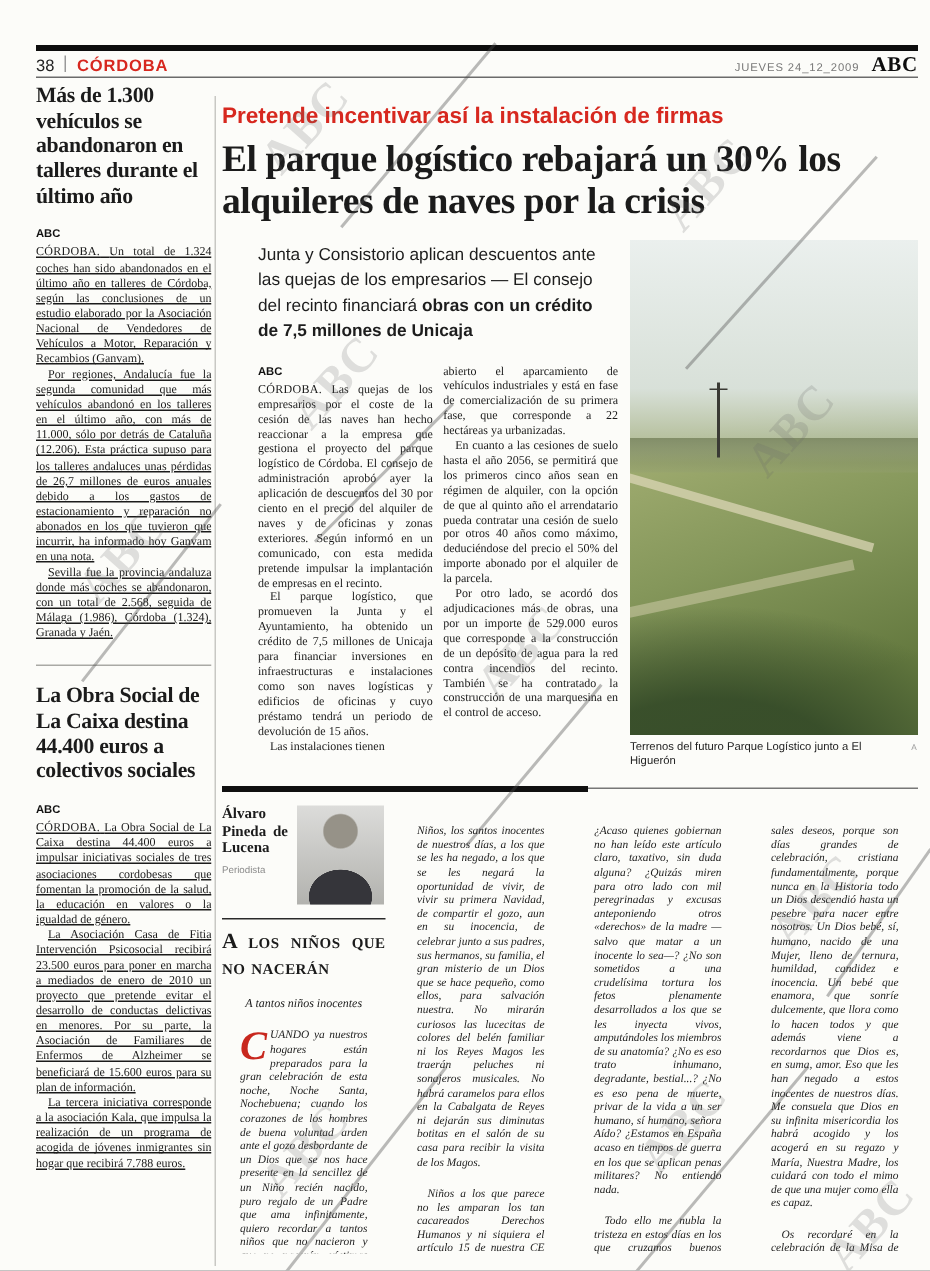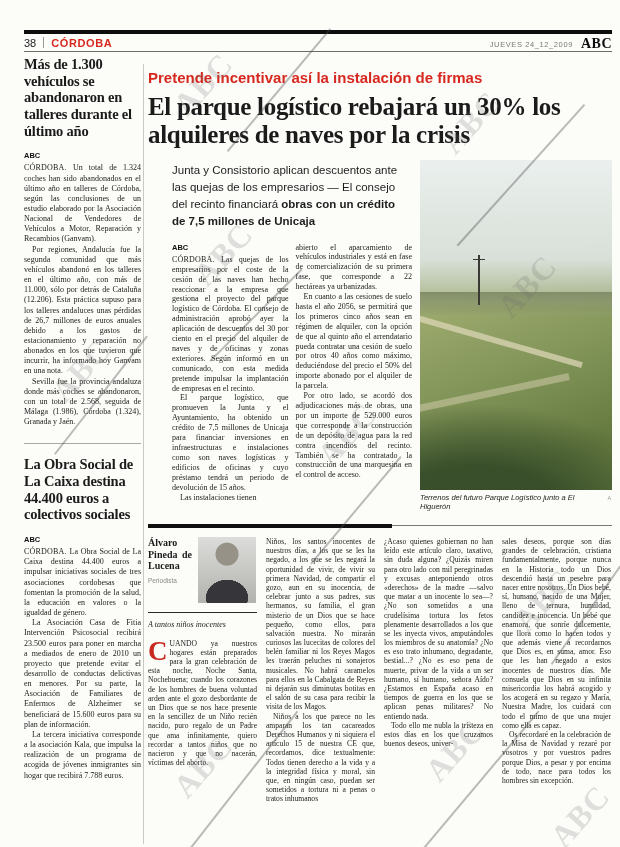--- a/index.html
+++ b/index.html
@@ -17,21 +17,21 @@
   .hdr-date{font-size:7.5px;color:#787878;letter-spacing:.6px;}
   .hdr-brand{font-family:"Liberation Serif",serif;font-size:14px;font-weight:bold;color:#0d0d0d;letter-spacing:.5px;}
   .hdr-thin{position:absolute;left:24px;top:51px;width:588px;height:1px;background:#6b6b6b;}
 
   .vrule{position:absolute;left:143px;top:64px;width:1px;height:780px;background:#c8c8c4;}
 
   
   .leftcol{position:absolute;left:24px;top:52px;width:117px;height:776px;overflow:hidden;}
   .lc-headline{font-size:14.5px;font-weight:bold;line-height:1.15;letter-spacing:-.2px;margin:4px 0 12px;}
   .byline{font-family:"Liberation Sans",sans-serif;font-size:7.5px;font-weight:bold;color:#111;margin:0 0 3px;}
-  .bodytext p{font-size:8px;line-height:1.27;text-align:justify;margin:0;}
+  .bodytext p{font-size:8px;line-height:1.27;text-align:justify;margin:0;text-decoration:underline;}
   .bodytext p + p{text-indent:8px;}
   .dateline{letter-spacing:.2px;}
   .lc-divider{height:1px;background:#a9a9a5;margin:16px 0 12px;}
 
   
   .main{position:absolute;left:148px;top:68px;width:464px;height:466px;overflow:hidden;}
   .kicker{font-family:"Liberation Sans",sans-serif;font-size:15px;font-weight:bold;color:#d7281f;margin:1px 0 7px;}
   .headline{font-size:25px;font-weight:bold;line-height:1.13;letter-spacing:-.3px;margin:0 0 10px;width:462px;}
   .main-row{display:flex;gap:8px;margin-left:24px;}
   .main-left{width:240px;}
@@ -48,43 +48,43 @@
       radial-gradient(ellipse 150% 55% at 25% 108%, rgba(52,74,40,.9) 0 28%, rgba(52,74,40,0) 62%),
       linear-gradient(rgba(236,241,240,.98) 0%, rgba(219,227,222,.95) 30%, rgba(196,205,188,.55) 41%, rgba(196,205,188,0) 45%),
       linear-gradient(160deg,#a0ac70 35%,#85975b 58%,#64793f 85%);}
   .ph-treeline{position:absolute;top:40%;left:0;right:0;height:7%;
       background:linear-gradient(rgba(124,136,98,.9),rgba(148,160,112,.4));}
   .ph-track1{position:absolute;top:53%;left:-18%;width:95%;height:6px;background:rgba(219,214,182,.75);transform:rotate(16deg);}
   .ph-track2{position:absolute;top:70%;left:-10%;width:80%;height:7px;background:rgba(205,203,168,.55);transform:rotate(-12deg);}
   .ph-pole{position:absolute;top:29%;left:27%;width:1.5px;height:15%;background:#3a3a34;}
   .ph-pole-arm{position:absolute;top:30%;left:24.5%;width:12px;height:1.5px;background:#3a3a34;}
   .caption-row{display:flex;justify-content:space-between;align-items:baseline;margin-top:3px;font-family:"Liberation Sans",sans-serif;}
-  .caption{font-size:7.5px;color:#222;font-style:italic;}
+  .caption{font-size:7.5px;color:#222;}
   .credit{font-size:5.5px;color:#9a9a9a;margin-left:4px;white-space:nowrap;letter-spacing:.5px;}
 
   
   .opinion{position:absolute;left:148px;top:524px;width:464px;height:312px;overflow:hidden;}
   .op-rule-thin{position:absolute;left:0;top:1px;width:464px;height:1px;background:#777;}
   .op-rule-thick{position:absolute;left:0;top:0;width:244px;height:4px;background:#101010;}
   .op-cols{display:flex;gap:9px;padding-top:13px;}
   .op-col{width:109px;font-size:7.6px;line-height:1.21;text-align:justify;}
-  .op-col p{margin:0;}
+  .op-col p{margin:12px;font-style:italic;}
   .op-col p + p{text-indent:7px;}
   .author{display:flex;gap:6px;margin-bottom:9px;}
   .author-meta{width:44px;}
   .author-name{font-size:10px;font-weight:bold;line-height:1.15;}
   .author-role{font-family:"Liberation Sans",sans-serif;font-size:6.5px;color:#8b8b8b;margin-top:5px;}
   .author-photo{width:58px;height:66px;overflow:hidden;
     background:
       radial-gradient(circle at 50% 26%, #969288 0 11px, rgba(0,0,0,0) 12px),
       radial-gradient(ellipse 60% 45% at 50% 92%, #35353a 0 60%, rgba(0,0,0,0) 61%),
       linear-gradient(#dcdcda,#b2b2ae);}
   .op-head-rule{height:1px;background:#2a2a2a;margin:4px 0 7px;}
   .op-headline{font-size:14.5px;font-variant:small-caps;letter-spacing:.3px;line-height:1.2;font-weight:600;margin:0 0 9px;}
-  .op-dedication{font-style:italic;font-size:8px;margin:0 0 9px;}
+  .op-dedication{font-style:italic;font-size:8px;text-align:center;margin:0 0 9px;}
   .dropcap{float:left;font-size:27px;line-height:.8;color:#c8281e;font-weight:bold;margin:2px 2px 0 0;}
 
   
   .wm{position:absolute;inset:0;pointer-events:none;z-index:5;}
   .wm-abc{position:absolute;font-family:"Liberation Serif",serif;font-weight:bold;font-size:32px;
           color:rgba(105,105,105,.20);transform:rotate(-48deg);letter-spacing:1px;}
   .wm-line{position:absolute;width:1.5px;background:rgba(75,75,75,.38);}
 </style>
 </head>
 <body>
@@ -169,20 +169,21 @@
     <div class="op-cols">
       <div class="op-col">
         <div class="author">
           <div class="author-meta">
             <div class="author-name">Álvaro Pineda de Lucena</div>
             <div class="author-role">Periodista</div>
           </div>
           <div class="author-photo"></div>
         </div>
         <div class="op-head-rule"></div>
+        <h3 class="op-headline">A los niños que no nacerán</h3>
         <div class="op-dedication">A tantos niños inocentes</div>
         <p><span class="dropcap">C</span><span>UANDO ya nuestros hogares están preparados para la gran celebración de esta noche, Noche Santa, Nochebuena; cuando los corazones de los hombres de buena voluntad arden ante el gozo desbordante de un Dios que se nos hace presente en la sencillez de un Niño recién nacido, puro regalo de un Padre que ama infinitamente, quiero recordar a tantos niños que no nacieron y que no nacerán, víctimas del aborto.</span></p>
       </div>
       <div class="op-col">
         <p>Niños, los santos inocentes de nuestros días, a los que se les ha negado, a los que se les negará la oportunidad de vivir, de vivir su primera Navidad, de compartir el gozo, aun en su inocencia, de celebrar junto a sus padres, sus hermanos, su familia, el gran misterio de un Dios que se hace pequeño, como ellos, para salvación nuestra. No mirarán curiosos las lucecitas de colores del belén familiar ni los Reyes Magos les traerán peluches ni sonajeros musicales. No habrá caramelos para ellos en la Cabalgata de Reyes ni dejarán sus diminutas botitas en el salón de su casa para recibir la visita de los Magos.</p>
         <p>Niños a los que parece no les amparan los tan cacareados Derechos Humanos y ni siquiera el artículo 15 de nuestra CE que, recordamos, dice textualmente: Todos tienen derecho a la vida y a la integridad física y moral, sin que, en ningún caso, puedan ser sometidos a tortura ni a penas o tratos inhumanos</p>
       </div>
       <div class="op-col">
         <p>¿Acaso quienes gobiernan no han leído este artículo claro, taxativo, sin duda alguna? ¿Quizás miren para otro lado con mil peregrinadas y excusas anteponiendo otros «derechos» de la madre —salvo que matar a un inocente lo sea—? ¿No son sometidos a una crudelísima tortura los fetos plenamente desarrollados a los que se les inyecta vivos, amputándoles los miembros de su anatomía? ¿No es eso trato inhumano, degradante, bestial...? ¿No es eso pena de muerte, privar de la vida a un ser humano, sí humano, señora Aído? ¿Estamos en España acaso en tiempos de guerra en los que se aplican penas militares? No entiendo nada.</p>
         <p>Todo ello me nubla la tristeza en estos días en los que cruzamos buenos deseos, univer-</p>

